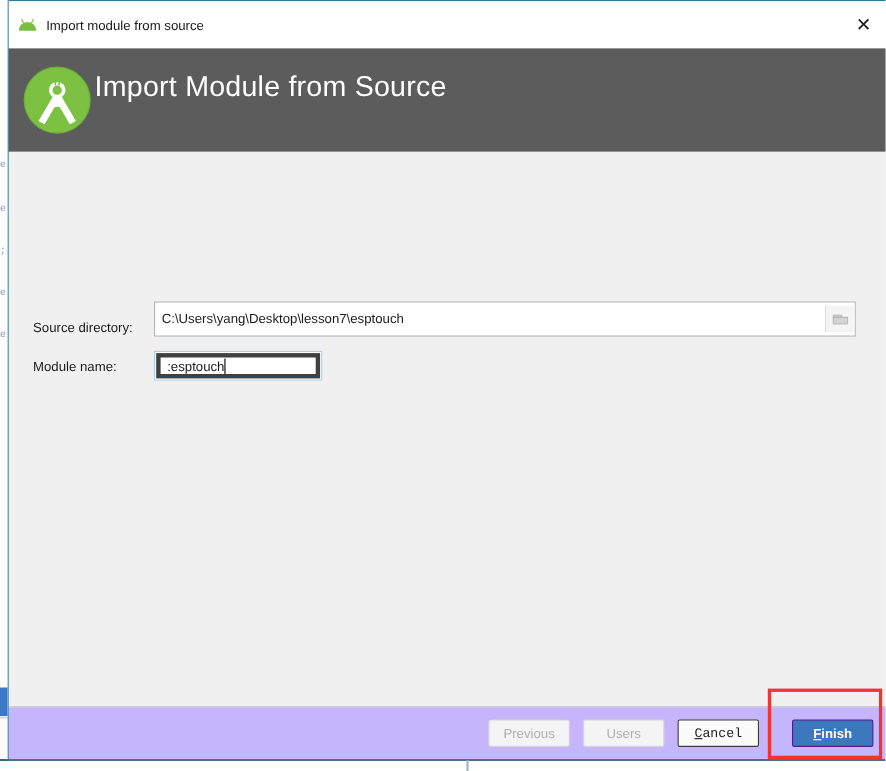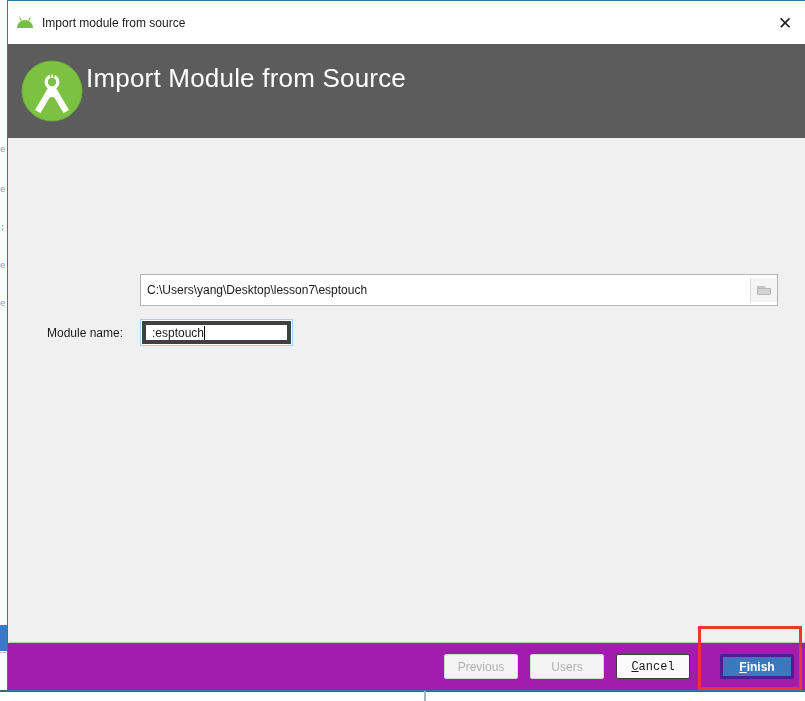--- a/index.html
+++ b/index.html
@@ -193,21 +193,21 @@
     align-items: center;
   }
   #row-source { left: 22px; top: 147px; }
   #row-module { left: 22px; top: 182px; }
   .form-label {
     font-size: 12px;
     color: #1a1a1a;
     white-space: nowrap;
   }
   #label-source { width: 110px; }
-  #label-module { width: 110px; text-align: center; }
+  #label-module { width: 110px; }
 
   #source-field-wrap {
     position: absolute;
     left: 132px; top: 136px;
     width: 638px; height: 32px;
     border: 1px solid #b5b5b5;
     background: #ffffff;
     box-sizing: border-box;
     display: flex;
     align-items: center;
@@ -284,21 +284,21 @@
   #footer-sep {
     position: absolute;
     left: 1px; top: 642px;
     width: 796px; height: 1px;
     background: #c4c4c4;
   }
   #footer {
     position: absolute;
     left: 0; top: 643px;
     width: 798px; height: 47px;
-    background: #a21caf;
+    background: #c4b5fd;
   }
   #footer-buttons {
     position: absolute;
     right: 12px; top: 11px;
     display: flex;
     align-items: center;
   }
   .btn {
     height: 25px;
     min-width: 74px;
@@ -319,21 +319,21 @@
     background: #f4f4f4;
     border-color: #d6d6d6;
   }
   .btn.default-outline {
     border: 1px solid #3c3c3c;
     background: #fbfbfb;
     font-family: Liberation Mono, monospace;
   }
   .btn.primary {
     background: #3c78bd;
-    border: 3px solid #4c1d95;
+    border: 1px solid #4c1d95;
     color: #ffffff;
     font-weight: bold;
     margin-left: 30px;
   }
   .mn { text-decoration: underline; }
 
   
   #annotation-box {
     position: absolute;
     left: 698px; top: 626px;
@@ -389,20 +389,23 @@
         <path d="M24 36 Q31 31 38 36 L36.5 39 Q31 35 25.5 39 Z" fill="#ffffff"></path>
       </svg>
     </div>
     <div id="header-titles">
       <div id="header-title">Import Module from Source</div>
     </div>
   </div>
 
   <div id="body-panel">
 
+    <div class="form-row" id="row-source">
+      <div class="form-label" id="label-source">Source directory:</div>
+    </div>
 
     <div id="source-field-wrap">
       <div id="source-field-text">C:\Users\yang\Desktop\lesson7\esptouch</div>
       <div id="source-browse-btn">
         <span class="folder-icon">
           <span class="fback"></span>
           <span class="ffront"></span>
         </span>
       </div>
     </div>

